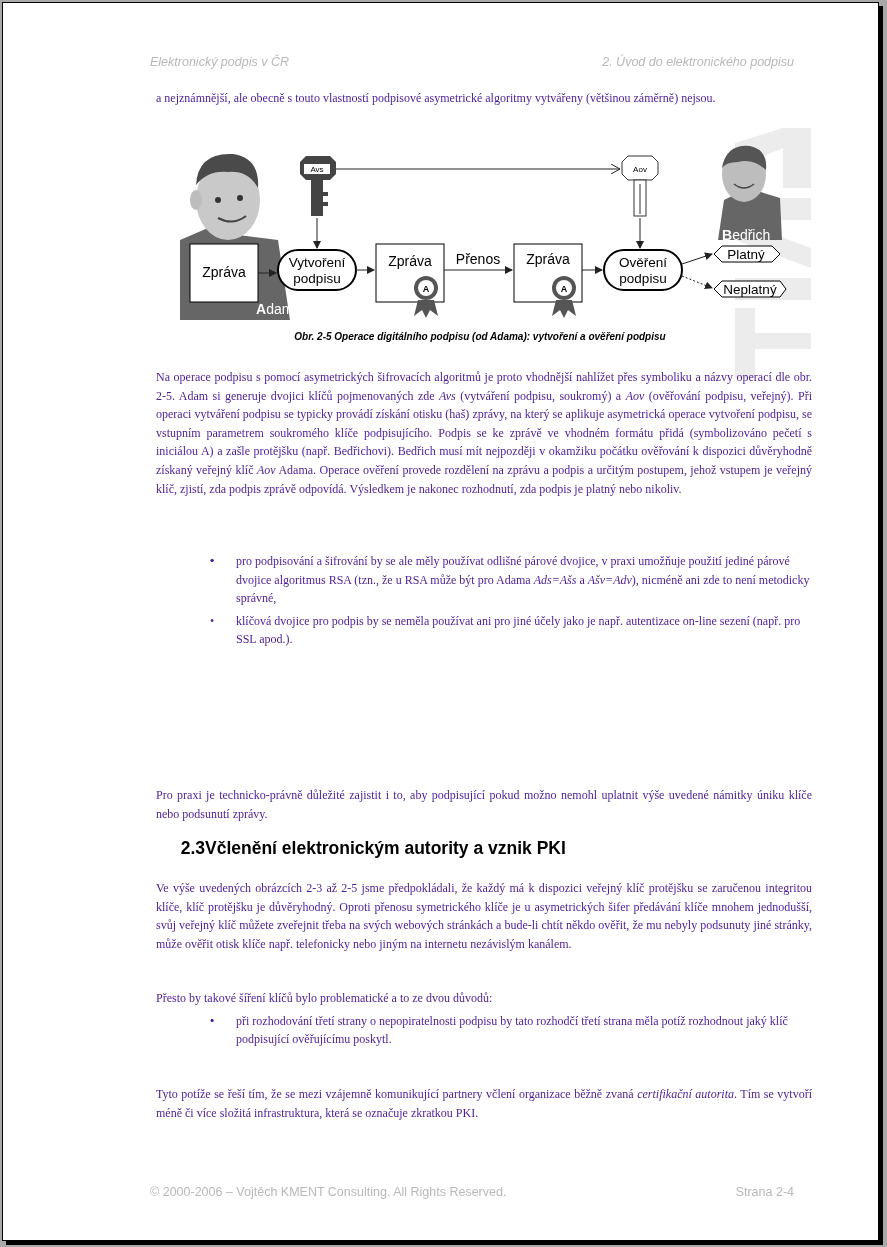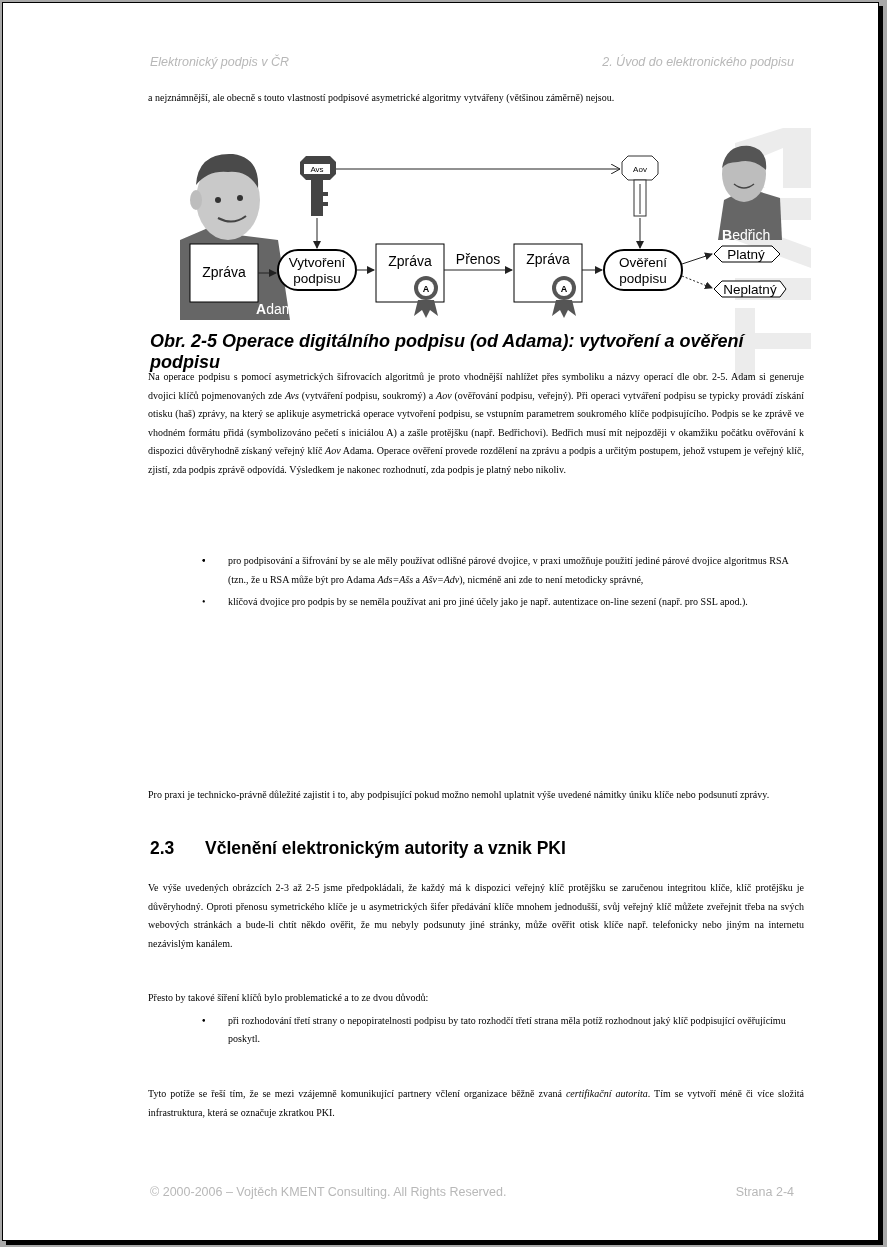--- a/index.html
+++ b/index.html
@@ -14,43 +14,43 @@
   }
   .header, .footer {
     position: absolute; left: 150px; width: 660px;
     font-family: "Liberation Sans", sans-serif; color: #b8b8b8; font-size: 12.5px;
   }
   .header { top: 55px; font-style: italic; }
   .footer { top: 1185px; }
   .header .right, .footer .right { position: absolute; right: 16px; top: 0; }
   .header .left, .footer .left { position: absolute; left: 0; top: 0; }
 
-  .content { position: absolute; left: 148px; width: 656px; font-size: 10px; line-height: 18.6px; color: #000000; }
+  .content { position: absolute; left: 156px; width: 656px; font-size: 12px; line-height: 18.6px; color: #4c1d95; }
   p { margin: 0; text-align: justify; }
   .p1 { top: 89px; }
   .p2 { top: 368px; }
   .p3 { top: 548px; }
   .p4 { top: 786px; }
   .p5 { top: 879px; }
   .p6 { top: 989px; }
   .p7 { top: 1085px; }
 
   ul.bullets { list-style: none; margin: 4px 0 0 0; padding: 0; }
   ul.bullets li { position: relative; padding-left: 80px; margin-bottom: 4px; text-align: left; }
   ul.bullets li .dot { position: absolute; left: 54px; top: 0; }
 
   .heading {
     position: absolute; left: 150px; top: 838px; font-family: "Liberation Sans", sans-serif;
     font-weight: bold; font-size: 17.5px; color: #000;
   }
-  .heading .num { display: inline-block; width: 55px; }
+  .heading .num { display: inline-block; width: 55px; text-align: right; }
 
   .caption {
-    position: absolute; left: 150px; width: 660px; top: 331px; 
-    font-family: "Liberation Sans", sans-serif; font-weight: bold; font-style: italic; font-size: 18px;
+    position: absolute; left: 150px; width: 660px; top: 331px; text-align: center;
+    font-family: "Liberation Sans", sans-serif; font-weight: bold; font-style: italic; font-size: 10px;
   }
 
   .figure { position: absolute; left: 178px; top: 140px; width: 640px; height: 190px; }
   .sans { font-family: "Liberation Sans", sans-serif; }
 
   .watermark { position: absolute; left: 735px; top: 128px; width: 76px; height: 250px; }
 </style>
 </head>
 <body>
 

